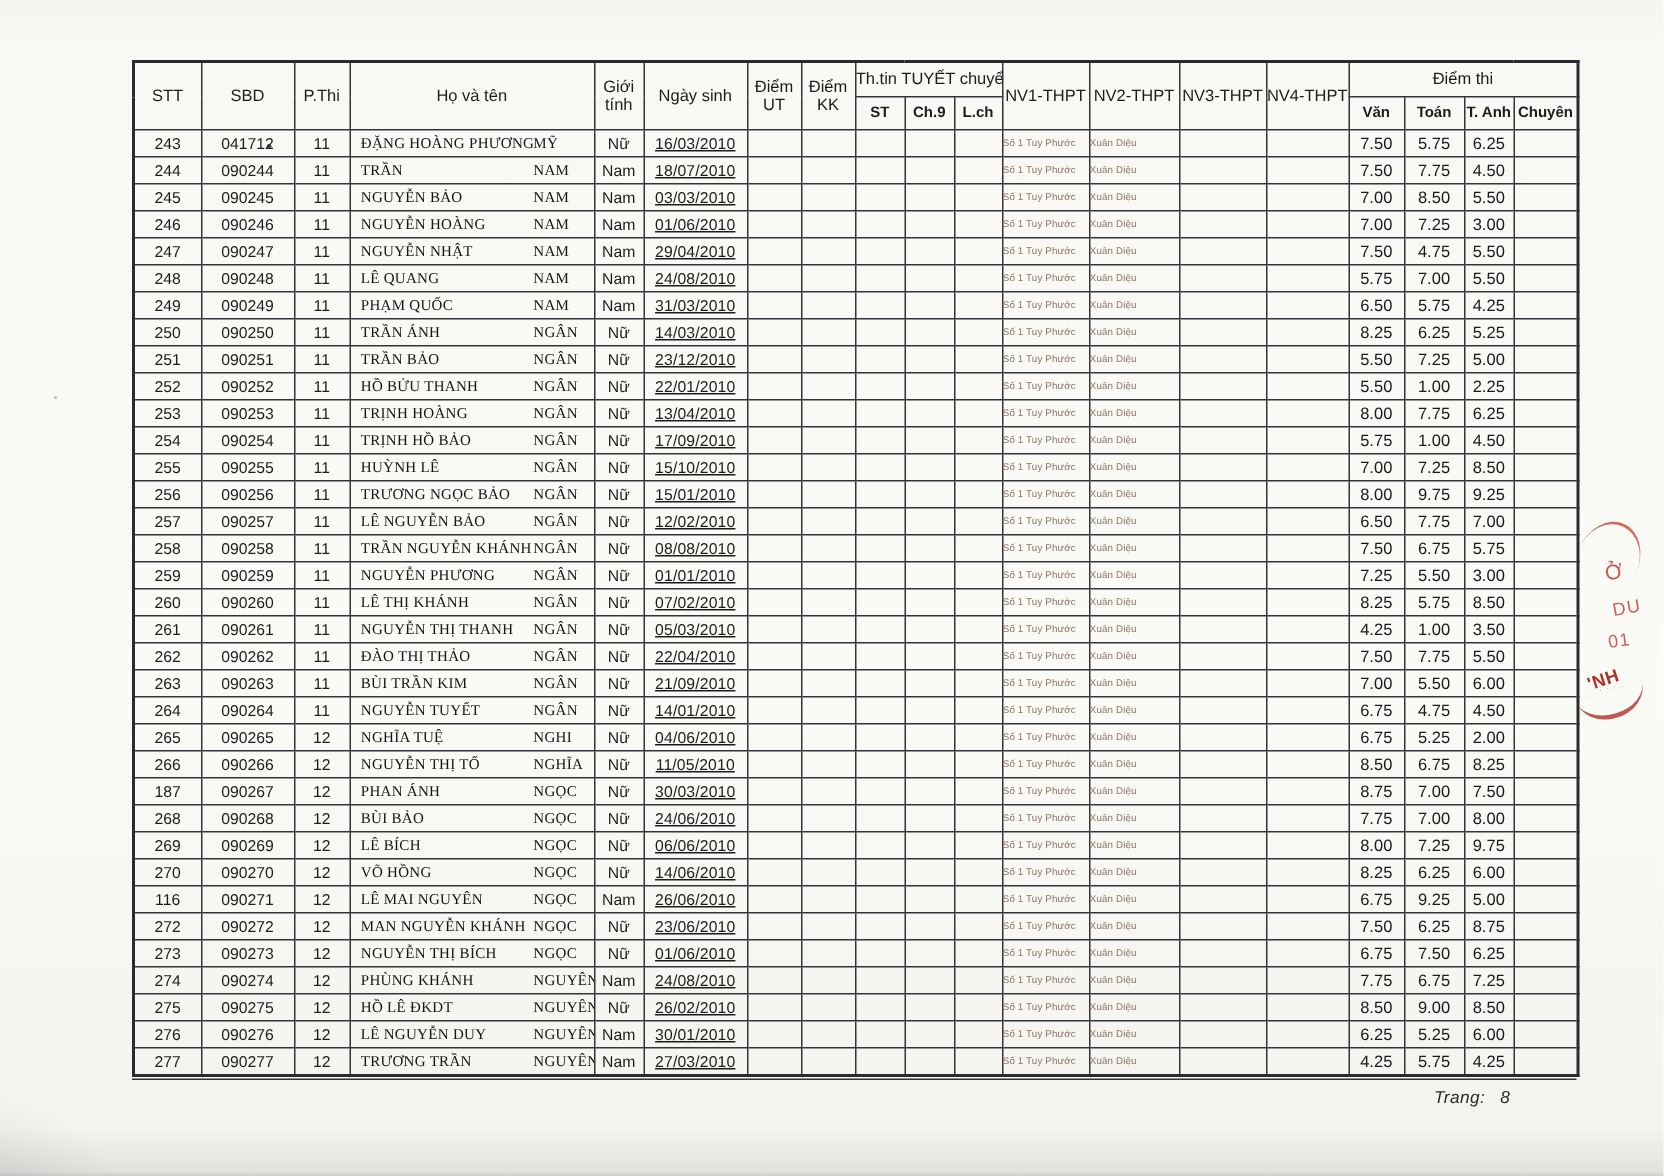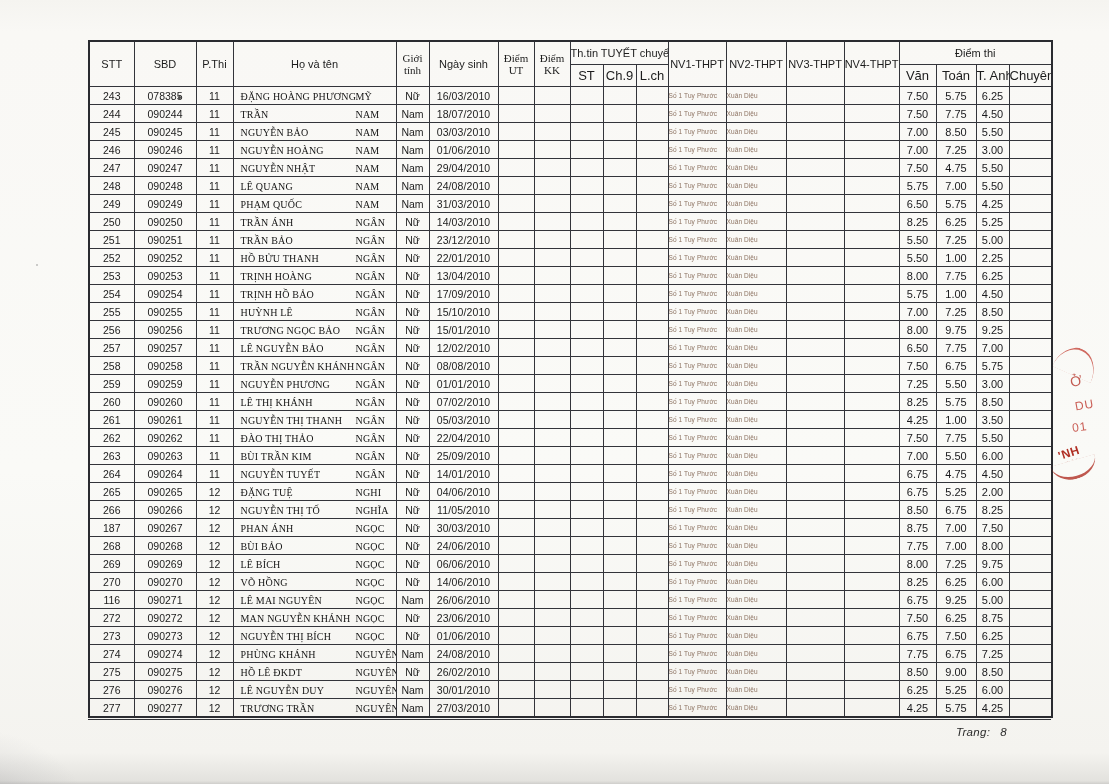--- a/index.html
+++ b/index.html
@@ -23,33 +23,33 @@
     border-collapse:collapse;table-layout:fixed;
     font-size:11px;color:#1c1c1c;background:transparent;
   }
   table.score td,table.score th{
     border:1px solid #33343a;padding:0;overflow:hidden;white-space:nowrap;
     font-weight:normal;vertical-align:middle;
   }
   table.score{border:2px solid #2a2b30;}
   thead th{text-align:center;font-size:11px;line-height:12px;}
   thead tr.h1 th{height:22px;}
-  thead tr.h2 th{height:21px;font-size:13px;}
+  thead tr.h2 th{height:21px;font-size:10px;font-weight:bold;}
   tbody td{height:17px;text-align:center;font-size:10.5px;}
   td.name-cell{text-align:left;position:relative;}
   .n1,.n2{
     position:absolute;top:50%;transform:translateY(-50%);
     font-family:"Liberation Serif","DejaVu Serif",serif;font-size:10px;letter-spacing:.2px;color:#141414;
   }
   .n1{left:7px;}
   .n2{left:122px;}
   td.nv-cell{font-size:6.5px;color:#8c7261;text-align:left;padding-left:4px;letter-spacing:.1px;}
   td.score-cell{font-size:11px;color:#19191c;}
-  td.date-cell{font-size:10.5px;letter-spacing:.1px;}
-  .two-line{display:block;font-family:Liberation Serif, serif;}
+  td.date-cell{font-size:10.5px;letter-spacing:.1px;text-decoration:underline;}
+  .two-line{display:block;}
 
   .bottom-rule{
     position:absolute;left:88px;top:719px;width:963px;height:1px;background:#33343a;
   }
   .footer{
     position:absolute;left:956px;top:726px;font-style:italic;font-size:11.5px;color:#2a2a2a;
     letter-spacing:.3px;
   }
   .footer b{font-weight:normal;margin-left:10px;}
 
@@ -131,21 +131,21 @@
       <th>L.ch</th>
       <th>Văn</th>
       <th>Toán</th>
       <th>T. Anh</th>
       <th>Chuyên</th>
     </tr>
   </thead>
   <tbody>
       <tr>
     <td>243</td>
-    <td>078385</td>
+    <td>041712</td>
     <td>11</td>
     <td class="name-cell">
       <span class="n1">ĐẶNG HOÀNG PHƯƠNG</span>
       <span class="n2">MỸ</span>
     </td>
     <td>Nữ</td>
     <td class="date-cell">16/03/2010</td>
     <td></td>
     <td></td>
     <td></td>
@@ -618,21 +618,21 @@
   </tr>
       <tr>
     <td>263</td>
     <td>090263</td>
     <td>11</td>
     <td class="name-cell">
       <span class="n1">BÙI TRẦN KIM</span>
       <span class="n2">NGÂN</span>
     </td>
     <td>Nữ</td>
-    <td class="date-cell">25/09/2010</td>
+    <td class="date-cell">21/09/2010</td>
     <td></td>
     <td></td>
     <td></td>
     <td></td>
     <td></td>
     <td class="nv-cell">Số 1 Tuy Phước</td>
     <td class="nv-cell">Xuân Diệu</td>
     <td class="nv-cell"></td>
     <td class="nv-cell"></td>
     <td class="score-cell">7.00</td>
@@ -662,21 +662,21 @@
     <td class="score-cell">6.75</td>
     <td class="score-cell">4.75</td>
     <td class="score-cell">4.50</td>
     <td class="score-cell"></td>
   </tr>
       <tr>
     <td>265</td>
     <td>090265</td>
     <td>12</td>
     <td class="name-cell">
-      <span class="n1">ĐẶNG TUỆ</span>
+      <span class="n1">NGHĨA TUỆ</span>
       <span class="n2">NGHI</span>
     </td>
     <td>Nữ</td>
     <td class="date-cell">04/06/2010</td>
     <td></td>
     <td></td>
     <td></td>
     <td></td>
     <td></td>
     <td class="nv-cell">Số 1 Tuy Phước</td>

